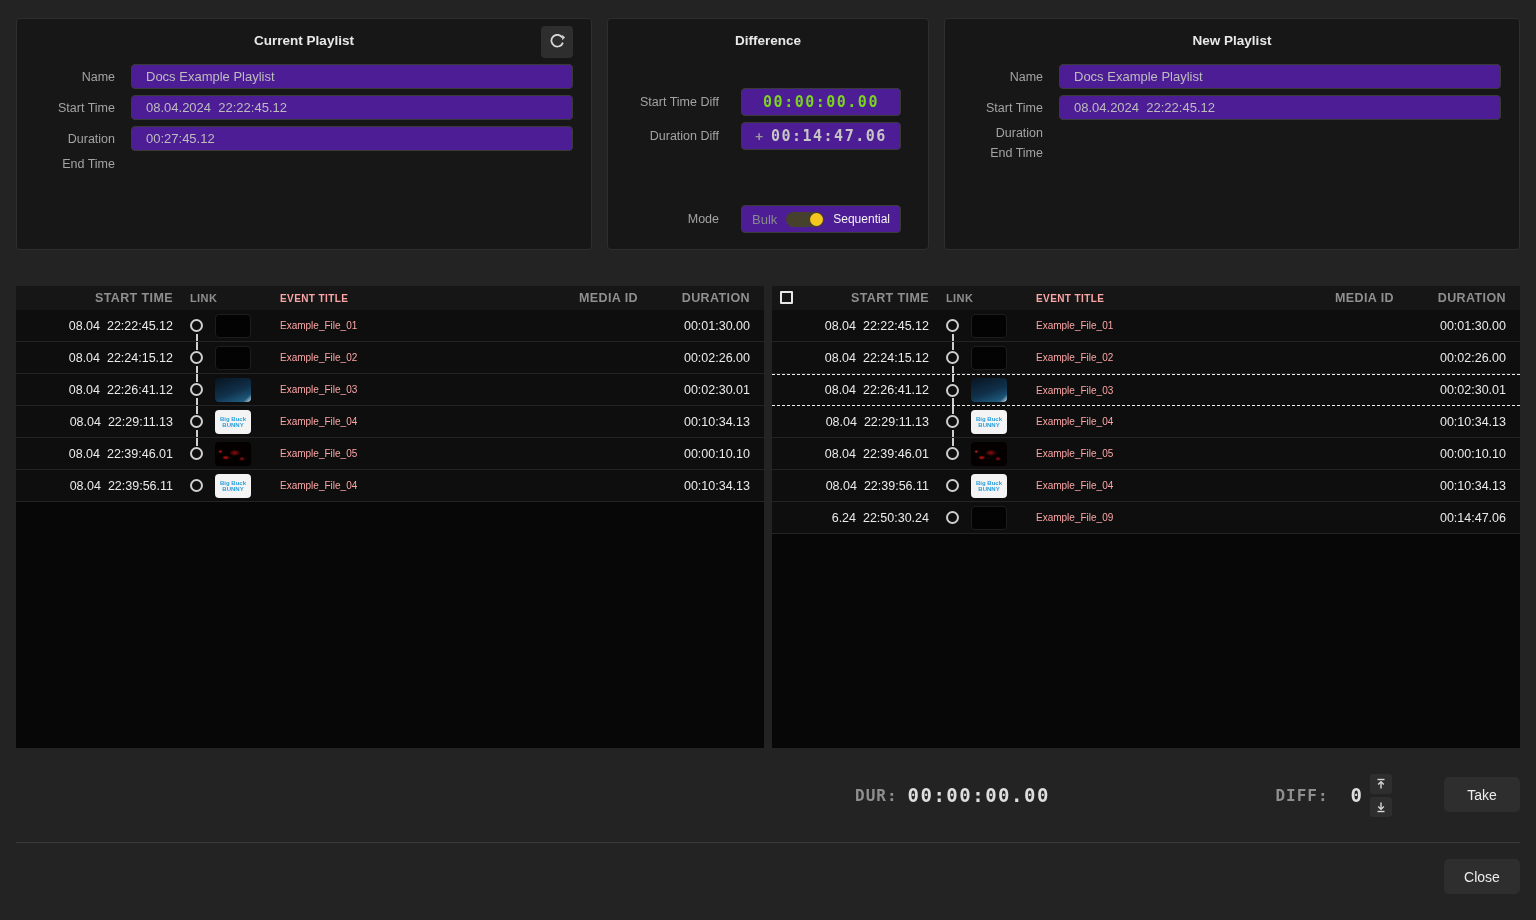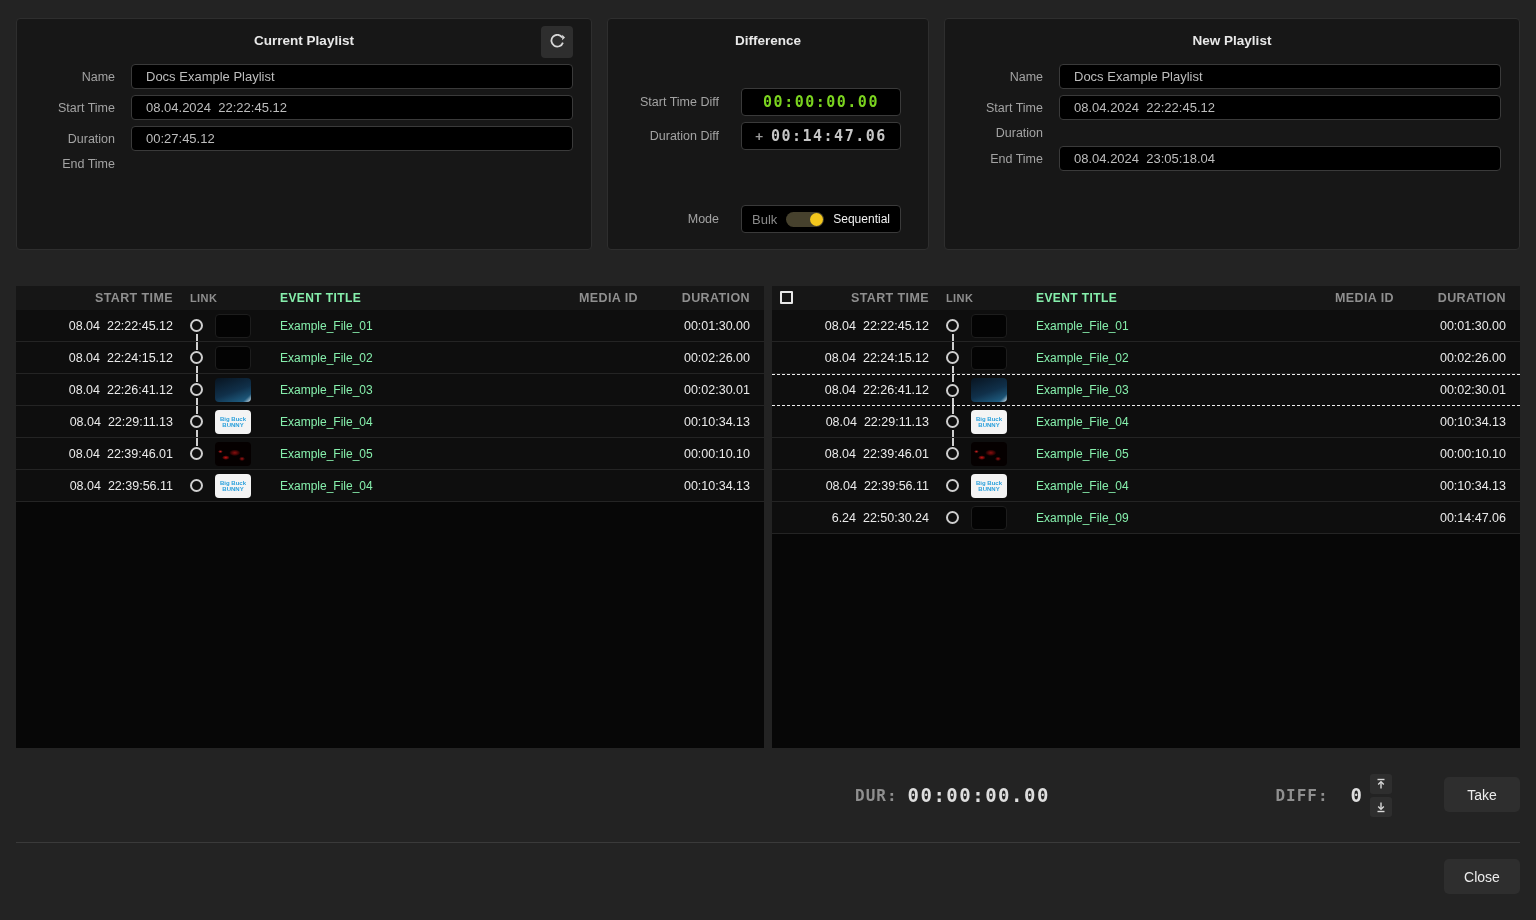--- a/index.html
+++ b/index.html
@@ -19,21 +19,21 @@
   .p-current { width:576px; } .p-diff { width:322px; } .p-new { flex:1; }
   .panel-head { position:relative; height:42px; display:flex; align-items:center; justify-content:center; }
   .panel-head h2 { color:#e8e8e8; font-size:13.5px; font-weight:bold; }
   .icon-btn { position:absolute; right:18px; top:7px; width:32px; height:32px;
     background:#2e2e2e; border:none; border-radius:4px; cursor:pointer;
     display:flex; align-items:center; justify-content:center; }
   .fields { display:flex; flex-direction:column; }
   .frow { display:flex; align-items:center; margin:3px 18px 3px 16px; }
   .flabel { width:82px; text-align:right; margin-right:16px; color:#a3a3a3; font-size:12.5px; flex:none; }
   .p-diff .flabel { width:95px; margin-right:22px; }
-  .fbox { flex:1; height:25px; background:#000000; border:1px solid #3a3a3a; border-radius:4px;
+  .fbox { flex:1; height:25px; background:#4c1d95; border:1px solid #3a3a3a; border-radius:4px;
     color:#bdbdbd; font-size:13px; display:flex; align-items:center; padding:0 14px; white-space:pre; }
   .p-diff .fbox { flex:none; width:160px; height:28px; }
   .p-diff .fields { margin-top:24px; flex:1; }
   .p-diff .mode-row { margin-top:auto; margin-bottom:16px; }
 
   .lcd { font-family:"DejaVu Sans Mono", monospace; }
   .lcd-box { justify-content:center; padding:0 10px; }
   .lcd-box .lcd { font-size:15px; letter-spacing:1.5px; font-weight:bold; }
   .lcd.green { color:#7bd41f; }
   .lcd.lgray { color:#c6c6c6; }
@@ -51,21 +51,21 @@
   .tables { display:flex; gap:8px; margin:36px 16px 0 16px; height:462px; }
   .table { flex:1; display:flex; flex-direction:column; background:#070707; }
   .thead { position:relative; height:24px; background:#161616; display:flex; align-items:center; flex:none; }
   .hc { color:#8f8f8f; font-size:11px; font-weight:bold; letter-spacing:.4px; }
   .tbody { flex:1; background:#070707; overflow:hidden; }
   .row { display:flex; align-items:center; height:32px; background:#0e0e0e;
     border-bottom:1px solid #242424; cursor:pointer; }
   .row.selected { border-top:1px dashed #ededed; border-bottom:1px dashed #ededed; }
   .c-start { width:157px; text-align:right; color:#eaeaea; font-size:12.5px; white-space:pre; flex:none; }
   .c-link { position:relative; width:107px; height:100%; display:flex; align-items:center; padding-left:17px; flex:none; }
-  .c-title { flex:1; color:#86efac; font-size:12px; }
+  .c-title { flex:1; color:#fca5a5; font-size:10px; }
   .c-media { width:90px; text-align:right; color:#eaeaea; font-size:12.5px; flex:none; }
   .c-dur { width:126px; padding-right:14px; text-align:right; color:#eaeaea; font-size:12.5px; flex:none; }
   .thead .c-start, .thead .c-dur, .thead .c-media { color:#8f8f8f; }
   .circle { width:13px; height:13px; border:2px solid #cfcfcf; border-radius:50%;
     background:#0e0e0e; flex:none; position:relative; z-index:2; }
   .c-link.up::before, .c-link.down::after { content:""; position:absolute; left:23px; width:1.5px; background:#cfcfcf; }
   .c-link.up::before { top:0; height:calc(50% - 8px); }
   .c-link.down::after { bottom:0; height:calc(50% - 8px); }
   .thumb { width:36px; height:24px; border-radius:4px; margin-left:12px; flex:none;
     display:flex; flex-direction:column; align-items:center; justify-content:center; overflow:hidden; }
@@ -180,21 +180,20 @@
           </div>
           <div class="frow">
             <span class="flabel">Start Time</span>
             <div class="fbox">08.04.2024  22:22:45.12</div>
           </div>
           <div class="frow">
             <span class="flabel">Duration</span>
           </div>
           <div class="frow">
             <span class="flabel">End Time</span>
-            <div class="fbox">08.04.2024  23:05:18.04</div>
           </div>
         </div>
     </section>
   </div>
 
   <div class="tables">
     <div class="table" id="left-table">
       <div class="thead">
           <div class="hc c-start">START TIME</div>
           <div class="hc c-link">LINK</div>

